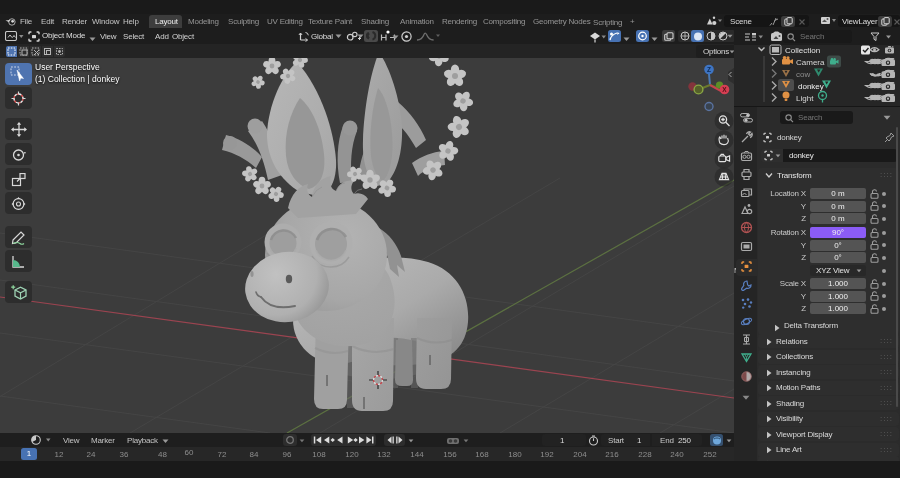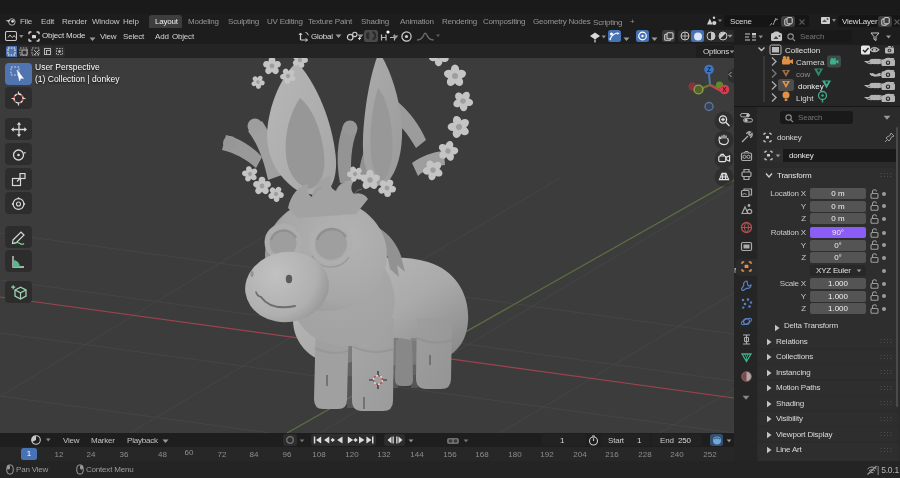--- a/index.html
+++ b/index.html
@@ -700,37 +700,20 @@
         <div class="abs" style="left:537px;top:2.5px;width:20px;text-align:center">192</div>
         <div class="abs" style="left:570px;top:2.5px;width:20px;text-align:center">204</div>
         <div class="abs" style="left:602px;top:2.5px;width:20px;text-align:center">216</div>
         <div class="abs" style="left:635px;top:2.5px;width:20px;text-align:center">228</div>
         <div class="abs" style="left:667px;top:2.5px;width:20px;text-align:center">240</div>
         <div class="abs" style="left:700px;top:2.5px;width:20px;text-align:center">252</div>
       </div>
     <div class="abs" style="left:21px;top:1px;width:16px;height:12px;background:#4772b3;border-radius:2.5px;text-align:center;font-size:8px;color:#fff;line-height:12px;">1</div>
   </div>
 
-  <div class="abs" style="left:0;top:461px;width:900px;height:17px;background:#242424;">
-    <svg class="abs" style="left:6px;top:3px" width="8" height="11" viewBox="0 0 8 11">
-      <rect x="0.8" y="0.8" width="6.4" height="9.4" rx="3.2" fill="none" stroke="#9a9a9a" stroke-width="1"></rect>
-      <rect x="1" y="1" width="3" height="4.5" rx="1.5" fill="#9a9a9a"></rect>
-    </svg>
-    <div class="abs txt" style="left:16px;top:4px;font-size:8px;color:#9e9e9e">Pan View</div>
-    <svg class="abs" style="left:76px;top:3px" width="8" height="11" viewBox="0 0 8 11">
-      <rect x="0.8" y="0.8" width="6.4" height="9.4" rx="3.2" fill="none" stroke="#9a9a9a" stroke-width="1"></rect>
-      <rect x="4" y="1" width="3" height="4.5" rx="1.5" fill="#9a9a9a"></rect>
-    </svg>
-    <div class="abs txt" style="left:86px;top:4px;font-size:8px;color:#9e9e9e">Context Menu</div>
-    <svg class="abs" style="left:866px;top:3.5px" width="12" height="11" viewBox="0 0 12 11">
-      <path d="M1.5 4 a6 6 0 0 1 9 0 M3 6 a4 4 0 0 1 6 0 M4.5 8 a2 2 0 0 1 3 0" stroke="#9e9e9e" stroke-width="1" fill="none"></path>
-      <path d="M1.5 9.5 L10.5 1" stroke="#9e9e9e" stroke-width="1.1"></path>
-    </svg>
-    <div class="abs txt" style="left:877px;top:4px;font-size:8.5px;color:#b5b5b5">| 5.0.1</div>
-  </div>
 
   <div class="abs" style="left:734px;top:28px;width:166px;height:79px;background:#262626;">
 
     <div class="abs" style="left:0;top:0;width:166px;height:17px;background:#1d1d1d;"></div>
     <svg class="abs" style="left:10px;top:3.5px" width="20" height="10" viewBox="0 0 20 10">
       <path d="M1 2 h5 M1 5 h4 M1 8 h5 M8 5 h4 M8 8 h4" stroke="#c8c8c8" stroke-width="1.2"></path>
       <rect x="8" y="1" width="4" height="2.4" fill="#c8c8c8"></rect>
       <path d="M14.5 3.5 l4.5 0 l-2.25 3 Z" fill="#8a8a8a"></path>
     </svg>
     <svg class="abs" style="left:36px;top:3px" width="22" height="11" viewBox="0 0 22 11">
@@ -1142,21 +1125,21 @@
     <div class="abs" style="left:148px;top:136.0px;width:4px;height:4px;border-radius:50%;background:#9c9c9c;"></div>
     <div class="abs txt" style="left:0px;top:146.0px;width:72px;text-align:right;color:#c9c9c9">Z</div>
     <div class="abs" style="left:76px;top:145.0px;width:56px;height:11px;background:#545454;border-radius:2px;text-align:center;font-size:8px;color:#efefef;line-height:11px;">0°</div>
     <svg class="abs" style="left:136px;top:145.5px" width="9" height="10" viewBox="0 0 9 10">
   <rect x="1" y="4.5" width="7" height="4.8" rx="1" fill="none" stroke="#9c9c9c" stroke-width="1.1"></rect>
   <path d="M2.5 4.5 V3 a2 2 0 0 1 4 -0.5" fill="none" stroke="#9c9c9c" stroke-width="1.1"></path>
       </svg>
     <div class="abs" style="left:148px;top:148.5px;width:4px;height:4px;border-radius:50%;background:#9c9c9c;"></div>
     <div class="abs txt" style="left:0px;top:159.0px;width:76px;text-align:left;color:#c9c9c9">Mode</div>
     <div class="abs" style="left:76px;top:158.0px;width:56px;height:11px;background:#282828;border-radius:2.5px;">
-        <div class="abs txt" style="left:6px;top:1px;color:#e0e0e0">XYZ Euler</div>
+        <div class="abs txt" style="left:6px;top:1px;color:#e0e0e0">XYZ View</div>
         <svg class="abs" style="left:46px;top:3.5px" width="6" height="4" viewBox="0 0 7 5">
           <path d="M0.5 0.5 l3 3.5 l3 -3.5" fill="#999"></path>
         </svg>
       </div>
     <div class="abs" style="left:148px;top:161.5px;width:4px;height:4px;border-radius:50%;background:#9c9c9c;"></div>
     <div class="abs txt" style="left:0px;top:172.0px;width:72px;text-align:right;color:#c9c9c9">Scale X</div>
     <div class="abs" style="left:76px;top:171.0px;width:56px;height:11px;background:#545454;border-radius:2px;text-align:center;font-size:8px;color:#efefef;line-height:11px;">1.000</div>
     <svg class="abs" style="left:136px;top:171.5px" width="9" height="10" viewBox="0 0 9 10">
   <rect x="1" y="4.5" width="7" height="4.8" rx="1" fill="none" stroke="#9c9c9c" stroke-width="1.1"></rect>
   <path d="M2.5 4.5 V3 a2 2 0 0 1 4 -0.5" fill="none" stroke="#9c9c9c" stroke-width="1.1"></path>

